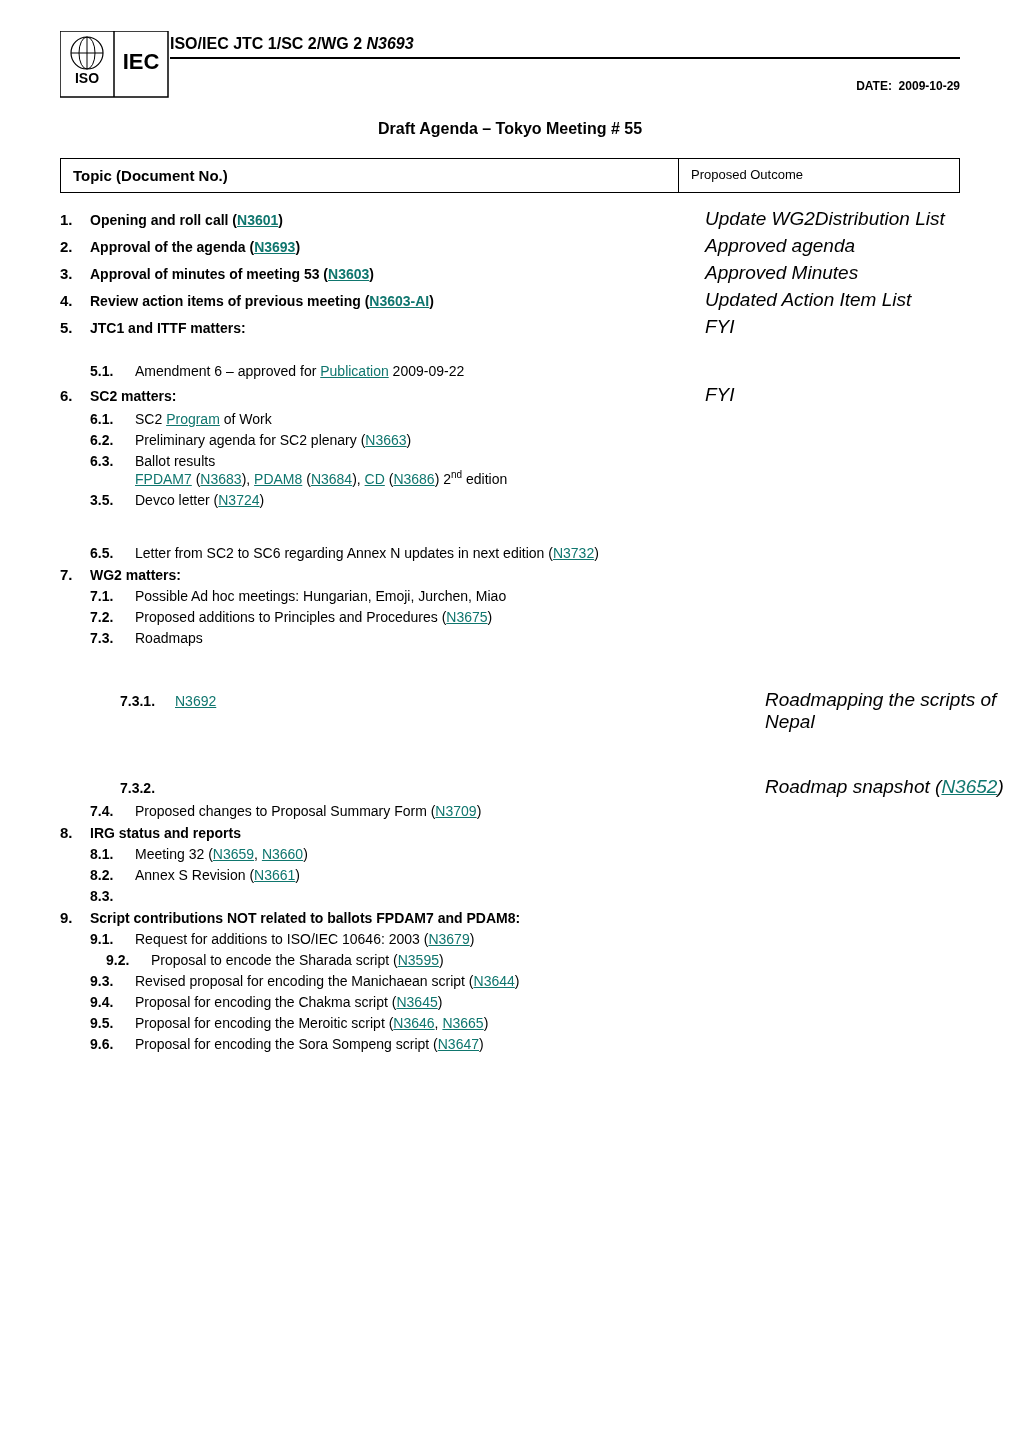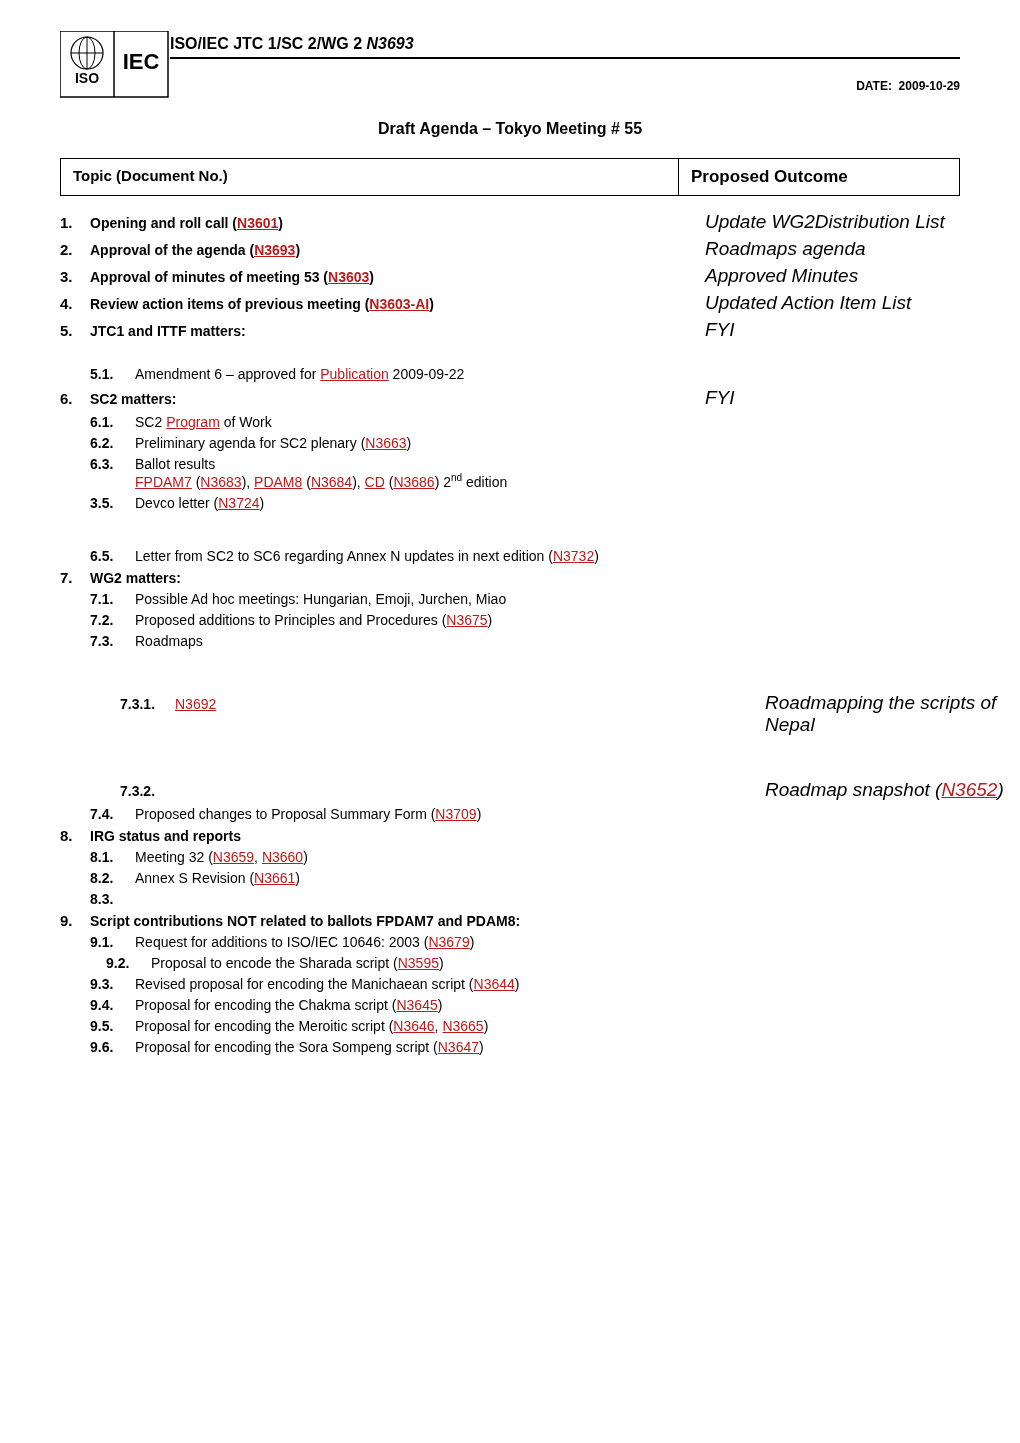--- a/index.html
+++ b/index.html
@@ -50,21 +50,21 @@
     .meeting-title {
       text-align: center;
       font-weight: bold;
       font-size: 16px;
       margin: 20px 0 20px 0;
     }
     .content-area {
       width: 100%;
     }
     a {
-      color: #b91c1c;
+      color: #0f766e;
       text-decoration: underline;
     }
     .fyi {
       font-size: 14px;
     }
     .indent1 { margin-left: 30px; }
     .indent2 { margin-left: 60px; margin-top: 43px; }
     .line {
       display: flex;
       width: 100%;
@@ -102,22 +102,22 @@
       flex: 1;
       padding: 8px 12px;
       font-weight: bold;
       border-right: 1px solid #000;
       font-size: 15px;
     }
     .header-cell-right {
       min-width: 280px;
       max-width: 280px;
       padding: 8px 12px;
-      font-weight: bold;
-      font-size: 17px;
+      font-weight: normal;
+      font-size: 13px;
     }
   </style>
 </head>
 <body>
 
 <div class="header-section">
   <div class="logo-img">
     <svg width="110" height="68" viewBox="0 0 110 68">
 
       <rect x="0" y="0" width="108" height="66" fill="none" stroke="#000" stroke-width="1.5"></rect>
@@ -157,21 +157,21 @@
       <strong><span>Opening and roll call (</span><a href="#">N3601</a><span>)</span></strong>
     </div>
     <div class="outcome-col"><span>Update WG2Distribution List</span></div>
   </div>
 
   <div class="line">
     <div class="num-col"><span>2.</span></div>
     <div class="content-col">
       <strong><span>Approval of the agenda (</span><a href="#">N3693</a><span>)</span></strong>
     </div>
-    <div class="outcome-col"><span>Roadmaps agenda</span></div>
+    <div class="outcome-col"><span>Approved agenda</span></div>
   </div>
 
   <div class="line">
     <div class="num-col"><span>3.</span></div>
     <div class="content-col">
       <strong><span>Approval of minutes of meeting 53 (</span><a href="#">N3603</a><span>)</span></strong>
     </div>
     <div class="outcome-col"><span>Approved Minutes</span></div>
   </div>
 

